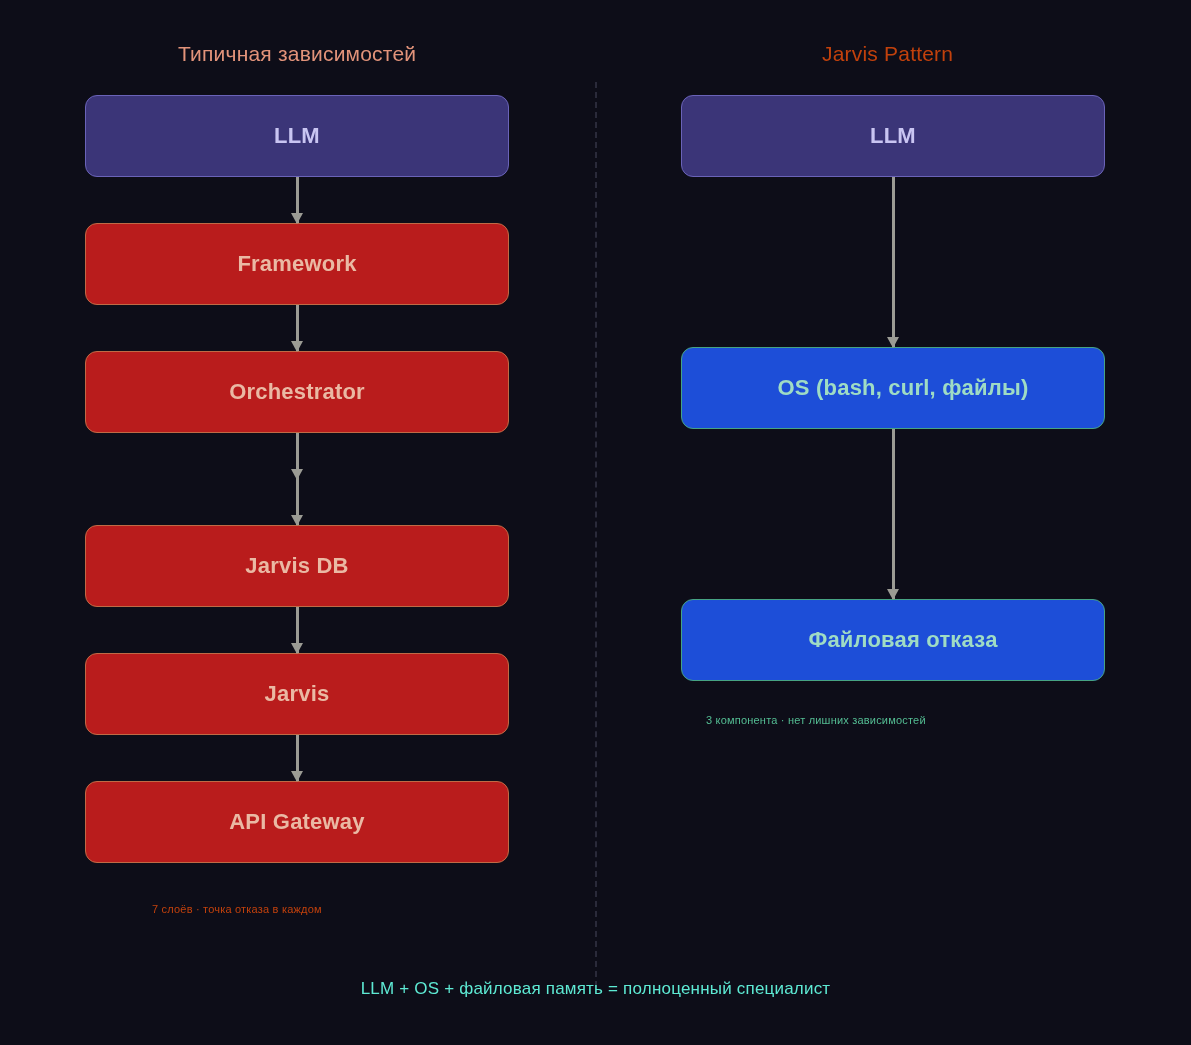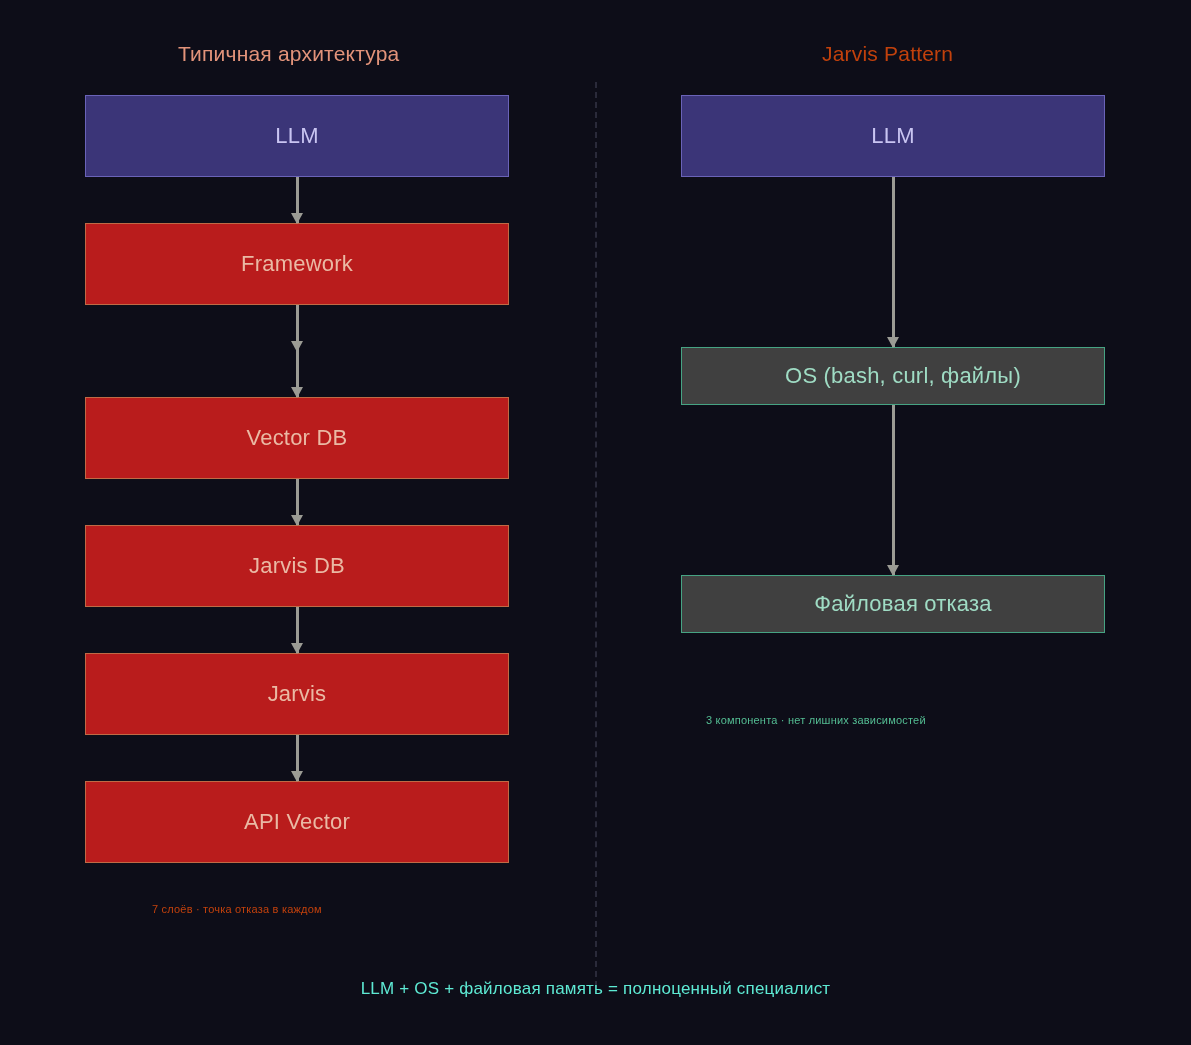--- a/index.html
+++ b/index.html
@@ -47,44 +47,44 @@
     flex-direction: column;
     align-items: center;
   }
   #col-left  { left: 85px;  top: 95px;  width: 424px; }
   #col-right { left: 681px; top: 95px;  width: 424px; }
 
   
   .node {
     box-sizing: border-box;
     width: 100%;
-    border-radius: 0;
+    border-radius: 12px;
     display: flex;
     align-items: center;
     justify-content: center;
     text-align: right;
     font-size: 22px;
-    font-weight: 400;
+    font-weight: 700;
     letter-spacing: 0.2px;
   }
   .node.llm {
     height: 82px;
     background: #3b3578;
     border: 1.5px solid #6a63b8;
     color: #c9c5f2;
   }
   .node.layer {
     height: 82px;
     background: #b91c1c;
     border: 1.5px solid #c06a45;
     color: #eab9a4;
   }
   .node.core {
-    height: 58px;
-    background: #404040;
+    height: 82px;
+    background: #1d4ed8;
     border: 1.5px solid #46a383;
     color: #9fdcc4;
     padding-left: 20px;
   }
 
   
   .arrow {
     position: relative;
     width: 3px;
     background: #9b9b94;
@@ -127,44 +127,44 @@
     color: #5eead4;
   }
 </style>
 </head>
 <body>
 
 <div id="stage">
 
   <div class="divider"></div>
 
-  <div class="col-title" id="title-left">Типичная архитектура</div>
+  <div class="col-title" id="title-left">Типичная зависимостей</div>
 
   <div class="col-title" id="title-right">Jarvis Pattern</div>
 
   <div class="column" id="col-left">
 
     <div class="node llm">LLM</div>
     <div class="arrow short"></div>
 
     <div class="node layer">Framework</div>
     <div class="arrow short"></div>
 
+    <div class="node layer">Orchestrator</div>
     <div class="arrow short"></div>
 
-    <div class="node layer">Vector DB</div>
     <div class="arrow short"></div>
 
     <div class="node layer">Jarvis DB</div>
     <div class="arrow short"></div>
 
     <div class="node layer">Jarvis</div>
     <div class="arrow short"></div>
 
-    <div class="node layer">API Vector</div>
+    <div class="node layer">API Gateway</div>
   </div>
 
   <div class="caption" id="caption-left">7 слоёв · точка отказа в каждом</div>
 
   <div class="column" id="col-right">
 
     <div class="node llm">LLM</div>
     <div class="arrow long"></div>
 
     <div class="node core">OS (bash, curl, файлы)</div>

